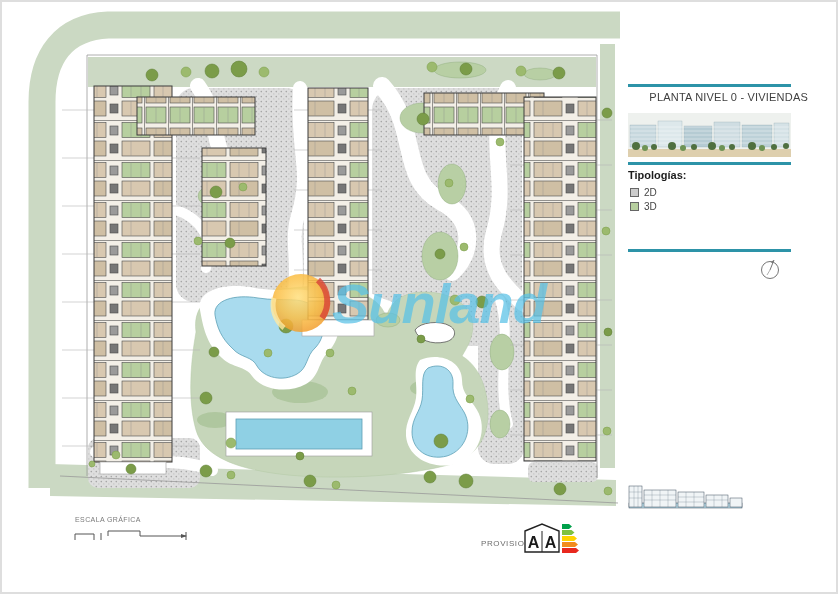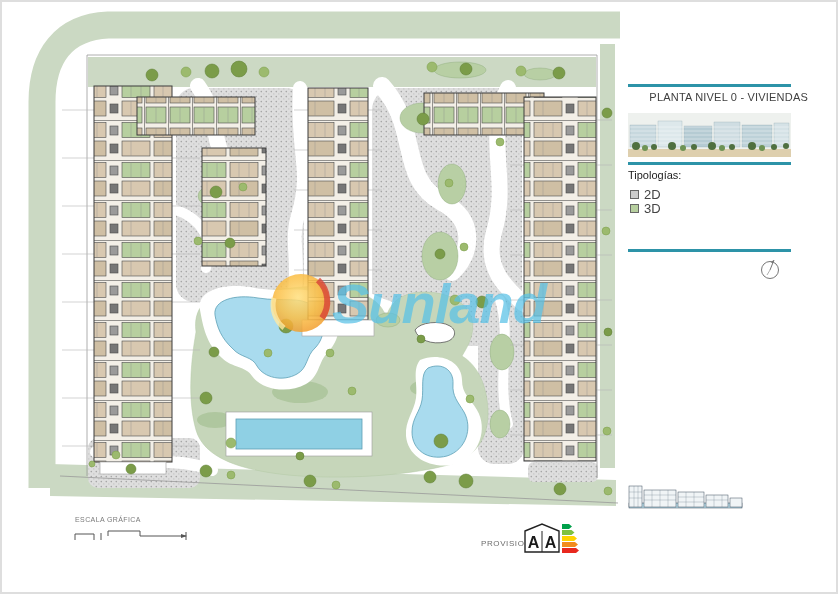--- a/index.html
+++ b/index.html
@@ -2,23 +2,23 @@
 <html><head>
 <meta charset="utf-8">
 <style>
   html,body{margin:0;padding:0;background:#fff;}
   .page{position:relative;width:838px;height:594px;background:#ffffff;overflow:hidden;
         font-family:"Liberation Sans",sans-serif;box-shadow:inset 0 0 0 2px #dedede;}
   .abs{position:absolute;}
   
   .rule{position:absolute;left:628px;width:163px;height:3px;background:#2d93a8;}
   .panel-title{position:absolute;left:628px;top:91px;width:180px;font-size:11px;color:#3f3f3f;letter-spacing:.2px;text-align:right;}
-  .typ-head{position:absolute;left:628px;top:169px;font-size:11px;font-weight:normal;color:#1c1c1c;}
+  .typ-head{position:absolute;left:628px;top:169px;font-size:11px;font-weight:bold;color:#1c1c1c;}
   .legend-row{position:absolute;left:630px;display:flex;align-items:center;gap:5px;}
-  .legend-label{font-size:13px;color:#444;}
+  .legend-label{font-size:10px;color:#444;}
   .sw{display:block;}
   
   .scale-label{position:absolute;left:75px;top:516px;font-size:7px;color:#7a7a7a;letter-spacing:.4px;}
   .provisional{position:absolute;left:481px;top:539px;font-size:8px;color:#6d6d6d;letter-spacing:.6px;}
 </style>
 </head>
 <body>
 
 <div class="page">
 

